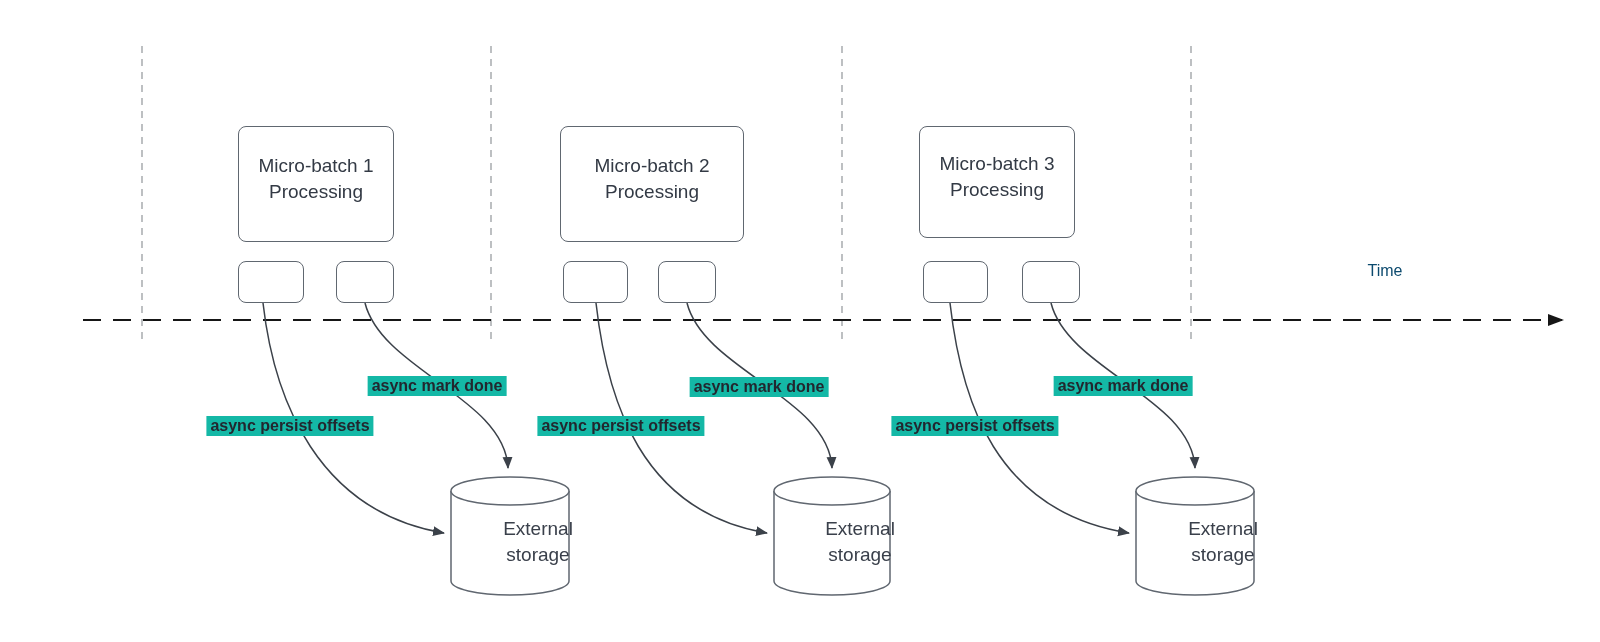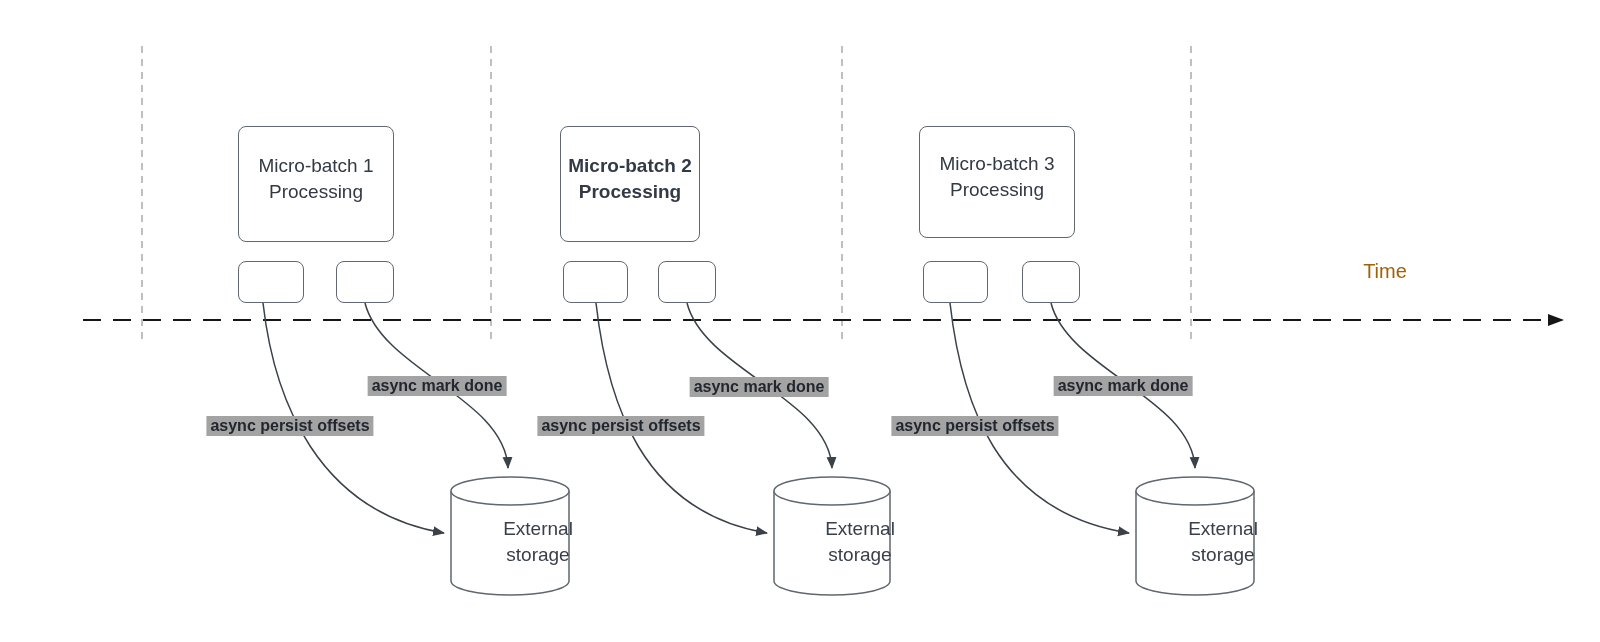--- a/index.html
+++ b/index.html
@@ -39,33 +39,33 @@
     position: absolute;
     transform: translate(-50%, -50%);
     white-space: nowrap;
     z-index: 3;
     text-align: center;
   }
   .connector-label {
     font-size: 16px;
     font-weight: bold;
     color: #22272f;
-    background: #a3a3a3;
+    background: #14b8a6;
     padding: 1px 4px;
   }
   .storage-label {
     font-size: 19px;
     line-height: 26px;
     color: #3a404b;
     background: transparent;
     margin-left: 28px;
   }
   .time-label {
-    font-size: 20px;
-    color: #a16207;
+    font-size: 16px;
+    color: #0c4a6e;
   }
 </style>
 </head>
 <body>
 
 <div class="canvas">
 
   <svg class="layer" width="1600" height="642" viewBox="0 0 1600 642">
     <defs>
       <marker id="arrowSmall" markerUnits="userSpaceOnUse" markerWidth="14" markerHeight="12" refX="11" refY="5" orient="auto">
@@ -105,21 +105,21 @@
     <g stroke="#606770" stroke-width="1.5" fill="#ffffff">
       <path d="M 1136,491 L 1136,581 A 59 14 0 0 0 1254,581 L 1254,491"></path>
       <ellipse cx="1195" cy="491" rx="59" ry="14"></ellipse>
     </g>
   </svg>
 
   <div class="node mb-box" style="left:238px; top:126px; width:156px; height:116px;">
     <span>Micro-batch 1</span>
     <span>Processing</span>
   </div>
-  <div class="node mb-box" style="left:560px; top:126px; width:140px; height:116px;font-weight:bold;">
+  <div class="node mb-box" style="left:560px; top:126px; width:184px; height:116px;">
     <span>Micro-batch 2</span>
     <span>Processing</span>
   </div>
   <div class="node mb-box" style="left:919px; top:126px; width:156px; height:112px;">
     <span>Micro-batch 3</span>
     <span>Processing</span>
   </div>
 
   <div class="node" style="left:238px;  top:261px; width:66px; height:42px;"></div>
   <div class="node" style="left:336px;  top:261px; width:58px; height:42px;"></div>

